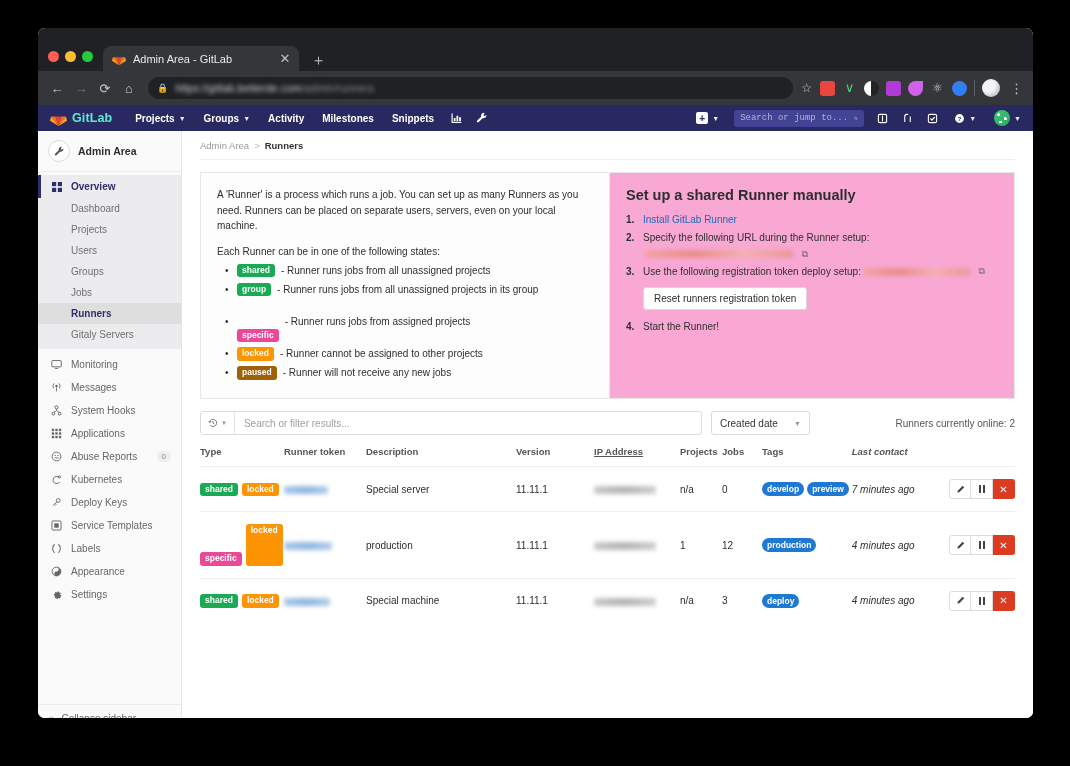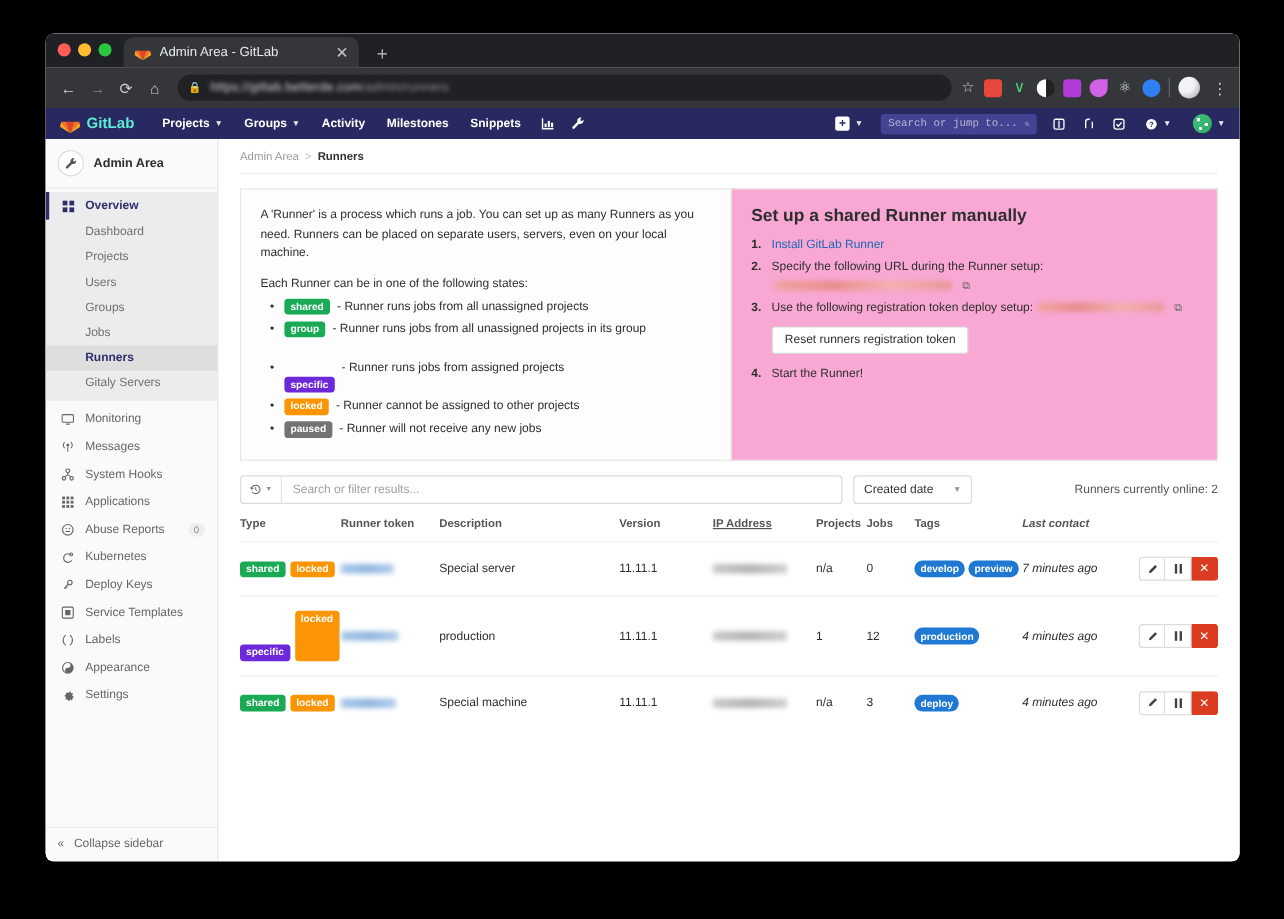--- a/index.html
+++ b/index.html
@@ -16,21 +16,21 @@
     left: 38px; top: 28px;
     width: 995px; height: 690px;
     background: #fff;
     border-radius: 7px;
     overflow: hidden;
     box-shadow: 0 6px 28px rgba(0,0,0,0.55);
   }
 
   
   .tabstrip {
-    height: 28px;
+    height: 43px;
     background: #202124;
     display: flex;
     align-items: flex-end;
     padding-left: 10px;
     position: relative;
   }
   .traffic { display: flex; align-items: center; gap: 6px; height: 29px; padding-right: 10px; }
   .light { width: 11px; height: 11px; border-radius: 50%; }
   .light.r { background: #ff5f57; }
   .light.y { background: #febc2e; }
@@ -260,23 +260,23 @@
     content: "•"; position: absolute; left: 8px; color: #2e2e2e;
   }
   .lbl {
     display: inline-block;
     color: #fff; font-size: 8.5px; font-weight: bold;
     padding: 1px 5px; border-radius: 3px;
     line-height: 1.35;
   }
   .lbl-shared { background: #1aaa55; }
   .lbl-group { background: #1aaa55; }
-  .lbl-specific { background: #6d28d9; margin-top: 28px; }
+  .lbl-specific { background: #ec4899; margin-top: 28px; }
   .lbl-locked { background: #fc9403; }
-  .lbl-paused { background: #737373; }
+  .lbl-paused { background: #a16207; }
   .state-desc { margin-left: 6px; }
 
   .p-title { font-size: 14.5px; font-weight: bold; color: #2e2e2e; margin-bottom: 9px; }
   .setup-list { list-style: none; counter-reset: s; }
   .setup-list li {
     font-size: 10px; color: #2e2e2e; line-height: 1.65;
     padding-left: 17px; position: relative; margin-bottom: 1px;
   }
   .setup-list li::before {
     counter-increment: s; content: counter(s) ".";

